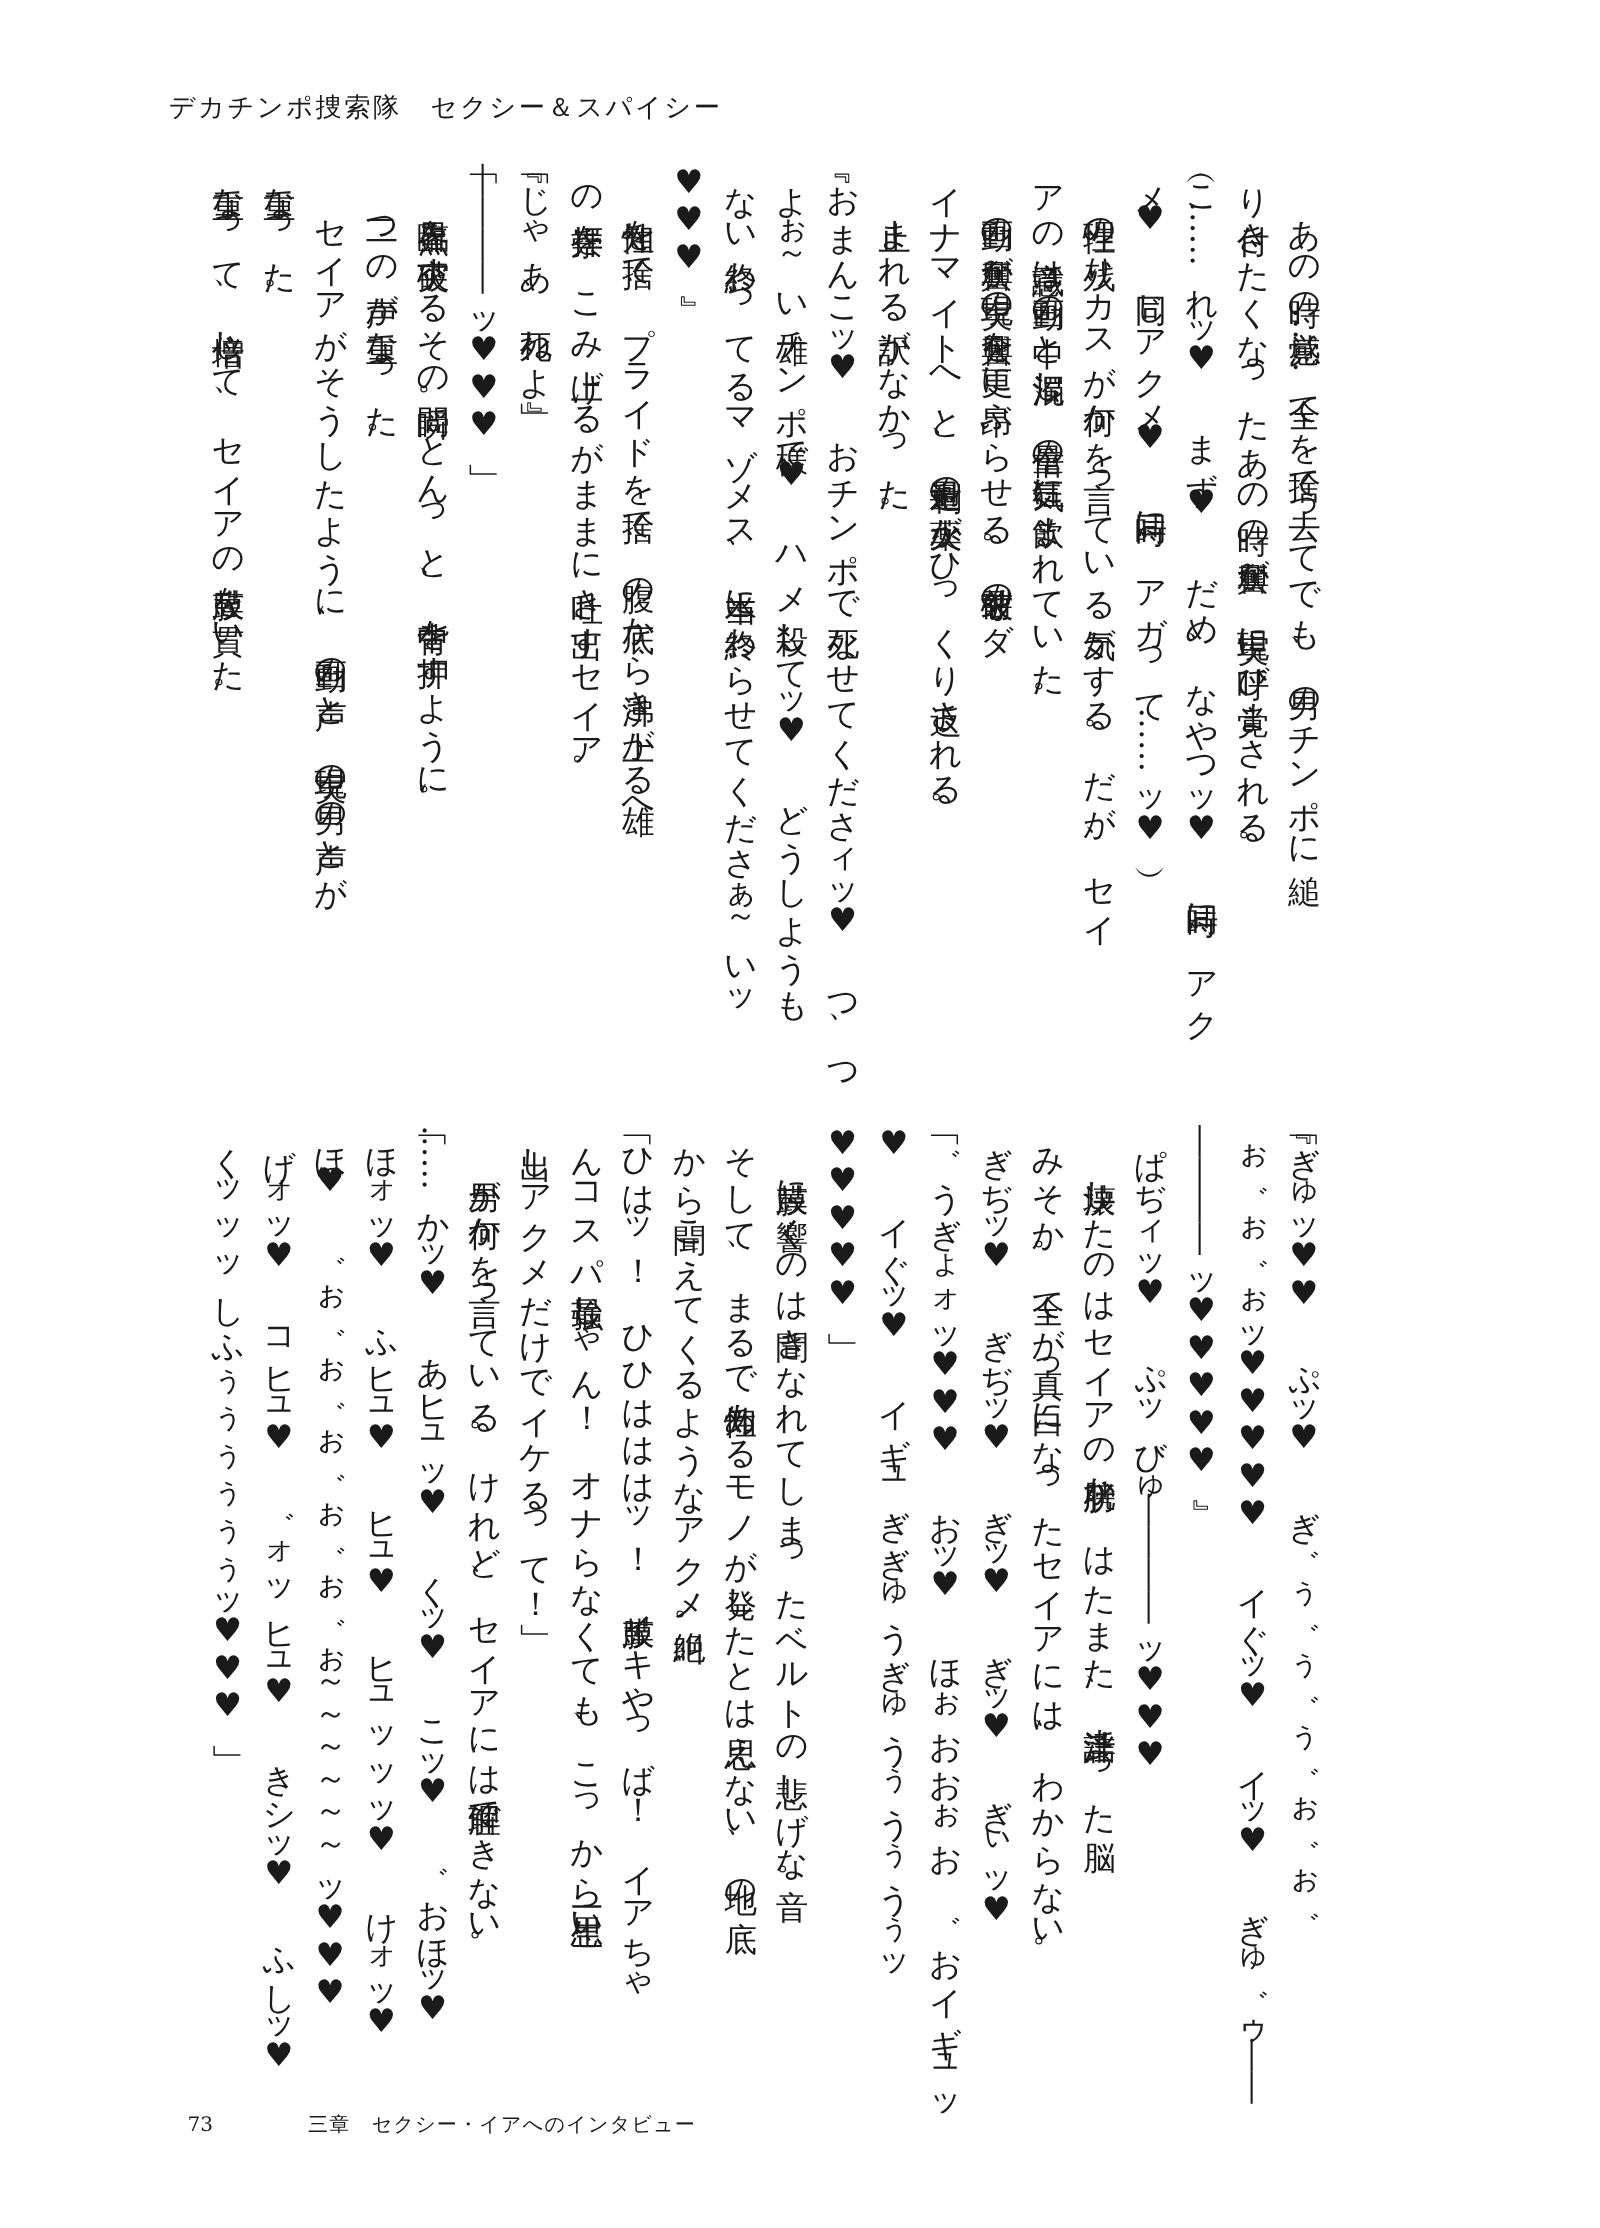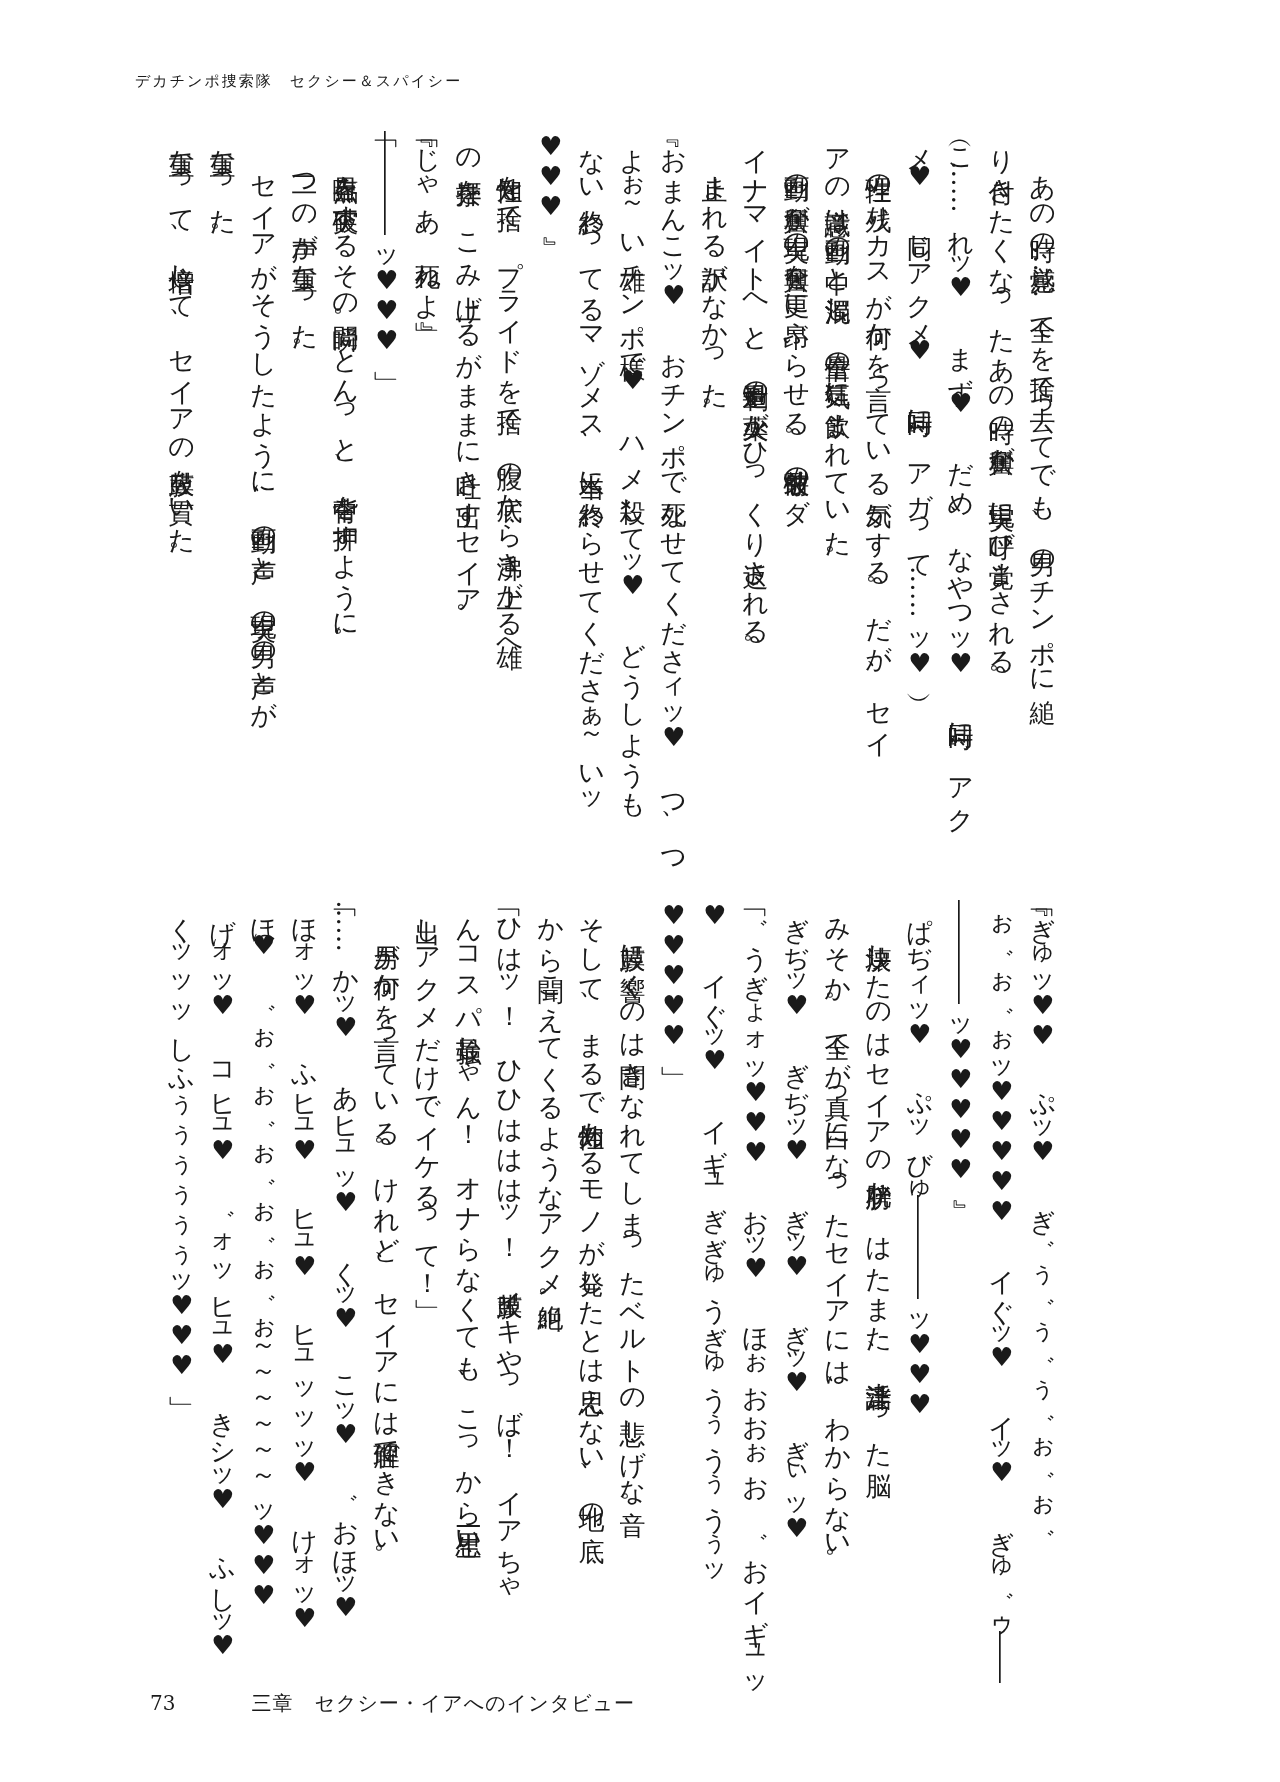--- a/index.html
+++ b/index.html
@@ -17,21 +17,21 @@
   }
   .page {
     position: absolute;
     inset: 0;
   }
   
   .running-header {
     position: absolute;
     left: 135px;
     top: 72px;
-    font-size: 15px;
+    font-size: 21px;
     letter-spacing: 2px;
     white-space: nowrap;
   }
   
   .tblock {
     position: absolute;
     right: 217px;
     writing-mode: vertical-rl;
     text-orientation: mixed;
     height: 732px;
@@ -44,21 +44,21 @@
     line-height: 41px;   
     letter-spacing: 0;
   }
   .block-upper { top: 131px; }
   .block-lower { top: 900px; }
   
   .footer {
     position: absolute;
     left: 150px;
     top: 1690px;
-    font-size: 20px;
+    font-size: 16px;
     white-space: nowrap;
   }
   .footer .chapter-title {
     margin-left: 76px;
     letter-spacing: 1px;
   }
 </style>
 </head>
 <body>
 

